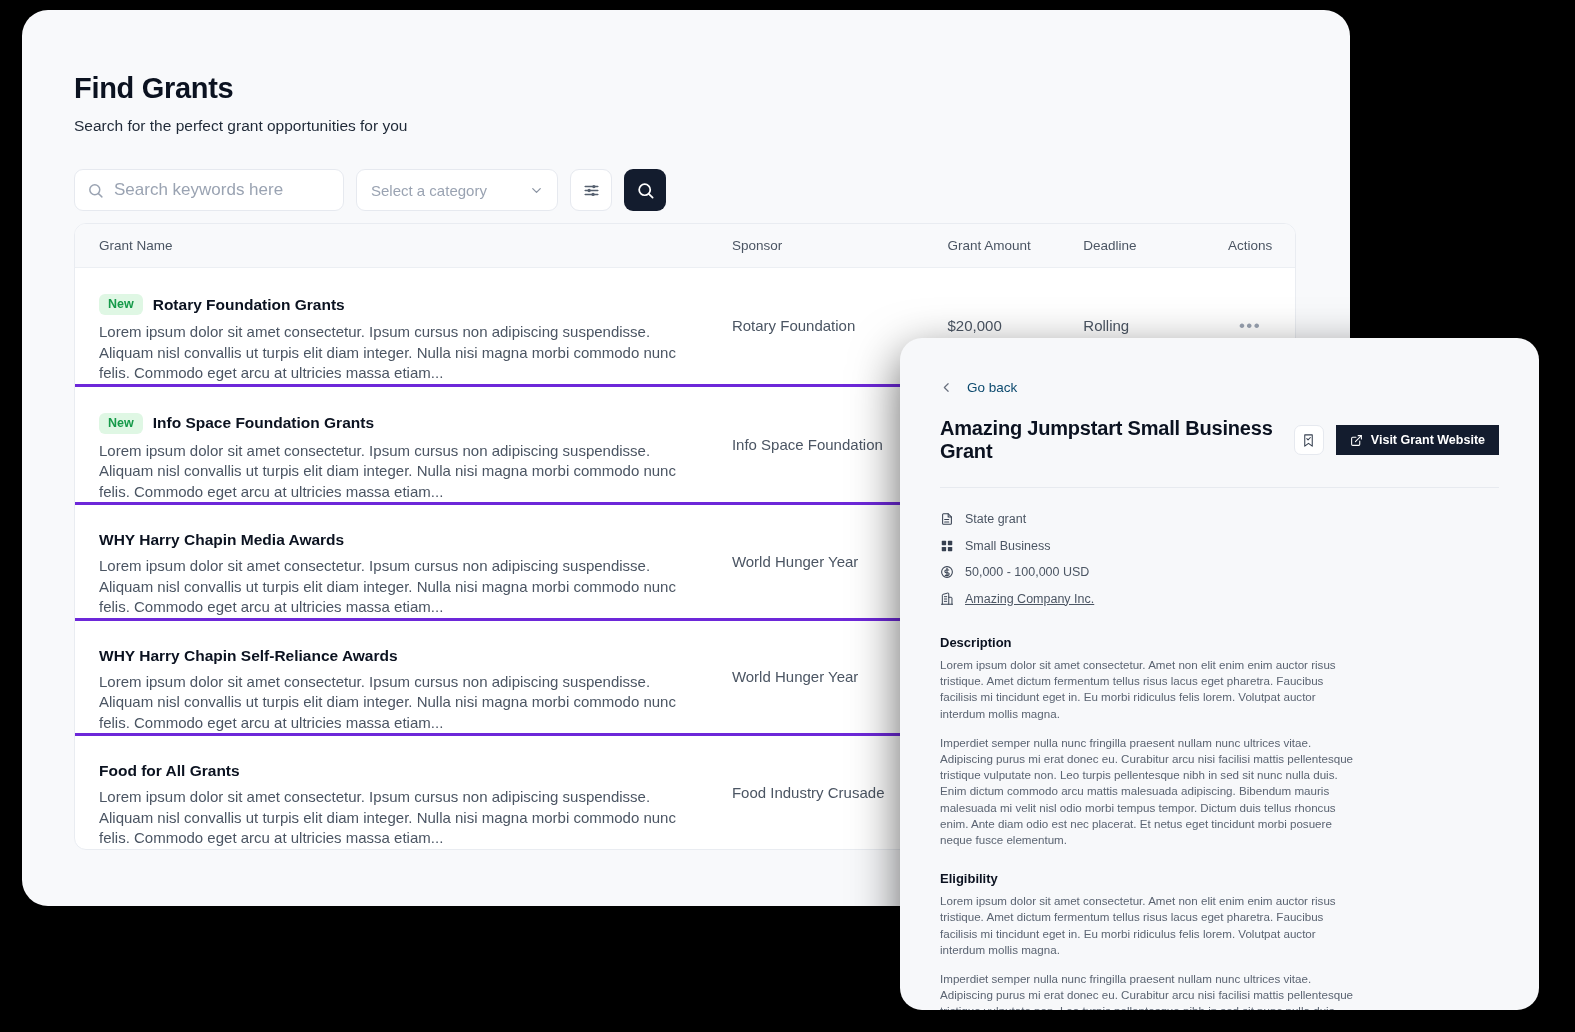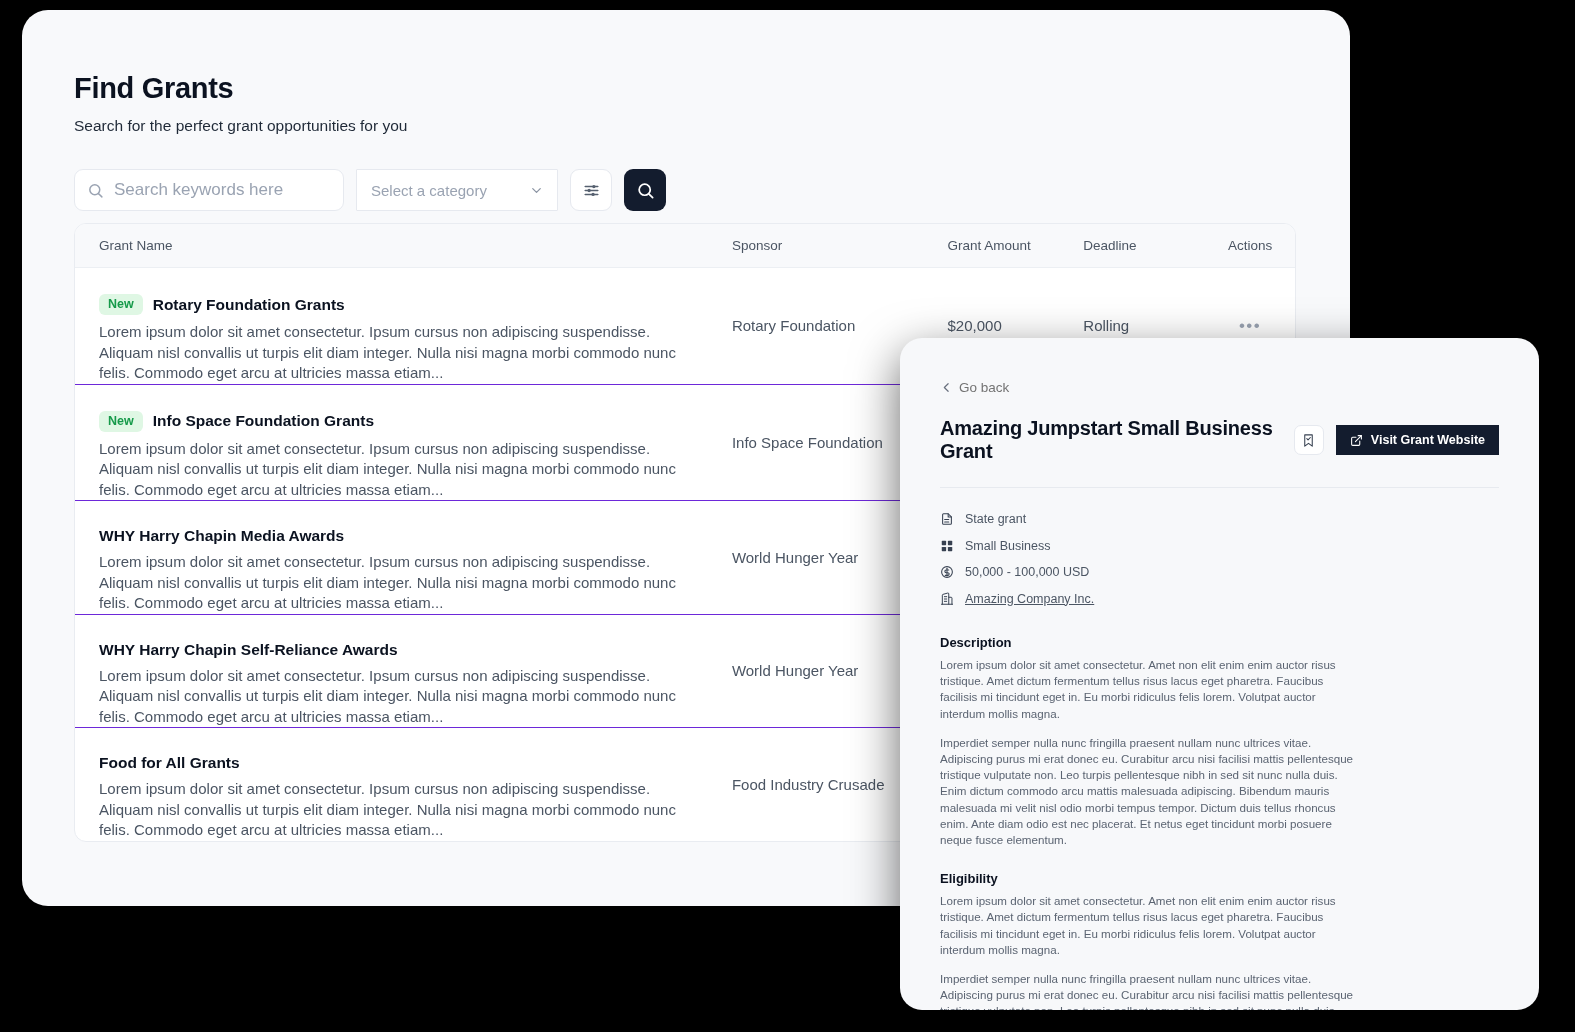--- a/index.html
+++ b/index.html
@@ -77,21 +77,21 @@
     color: #111827;
     width: 100%;
   }
   .search-box input::placeholder { color: #9aa3b2; }
 
   .category-select {
     width: 202px;
     height: 42px;
     background: #ffffff;
     border: 1px solid #e6e9ef;
-    border-radius: 1px;
+    border-radius: 9px;
     display: flex;
     align-items: center;
     justify-content: space-between;
     padding: 0 13px 0 14px;
     font-size: 15px;
     color: #9aa3b2;
     cursor: pointer;
   }
 
   .icon-btn-outline {
@@ -140,21 +140,21 @@
   }
 
   .t-head .cell {
     font-size: 13.5px;
     color: #4b5563;
     display: flex;
     align-items: center;
   }
 
   .t-body-row {
-    border-bottom: 1px solid #6d28d9;
+    border-bottom: 3px solid #6d28d9;
     min-height: 113px;
   }
   .t-body-row:last-child { border-bottom: none; }
 
   .cell { padding: 0 10px; }
 
   .c-name    { width: 648px; padding-left: 24px; }
   .c-sponsor { width: 216px; display: flex; align-items: center; justify-content: flex-start; }
   .c-amount  { width: 136px; display: flex; align-items: center; justify-content: flex-start; }
   .c-dead    { width: 132px; display: flex; align-items: center; justify-content: flex-start; }
@@ -217,23 +217,23 @@
     border-radius: 22px;
     box-shadow: 0 16px 48px rgba(0,0,0,0.6);
     overflow: hidden;
   }
 
   .dp-inner { padding: 42px 40px 0 40px; }
 
   .go-back {
     display: flex;
     align-items: center;
-    gap: 6px;
+    gap: 14px;
     font-size: 13.5px;
-    color: #737373;
+    color: #0c4a6e;
     cursor: pointer;
     width: max-content;
   }
 
   .dp-title-row {
     display: flex;
     align-items: center;
     margin-top: 22px;
     gap: 12px;
   }

